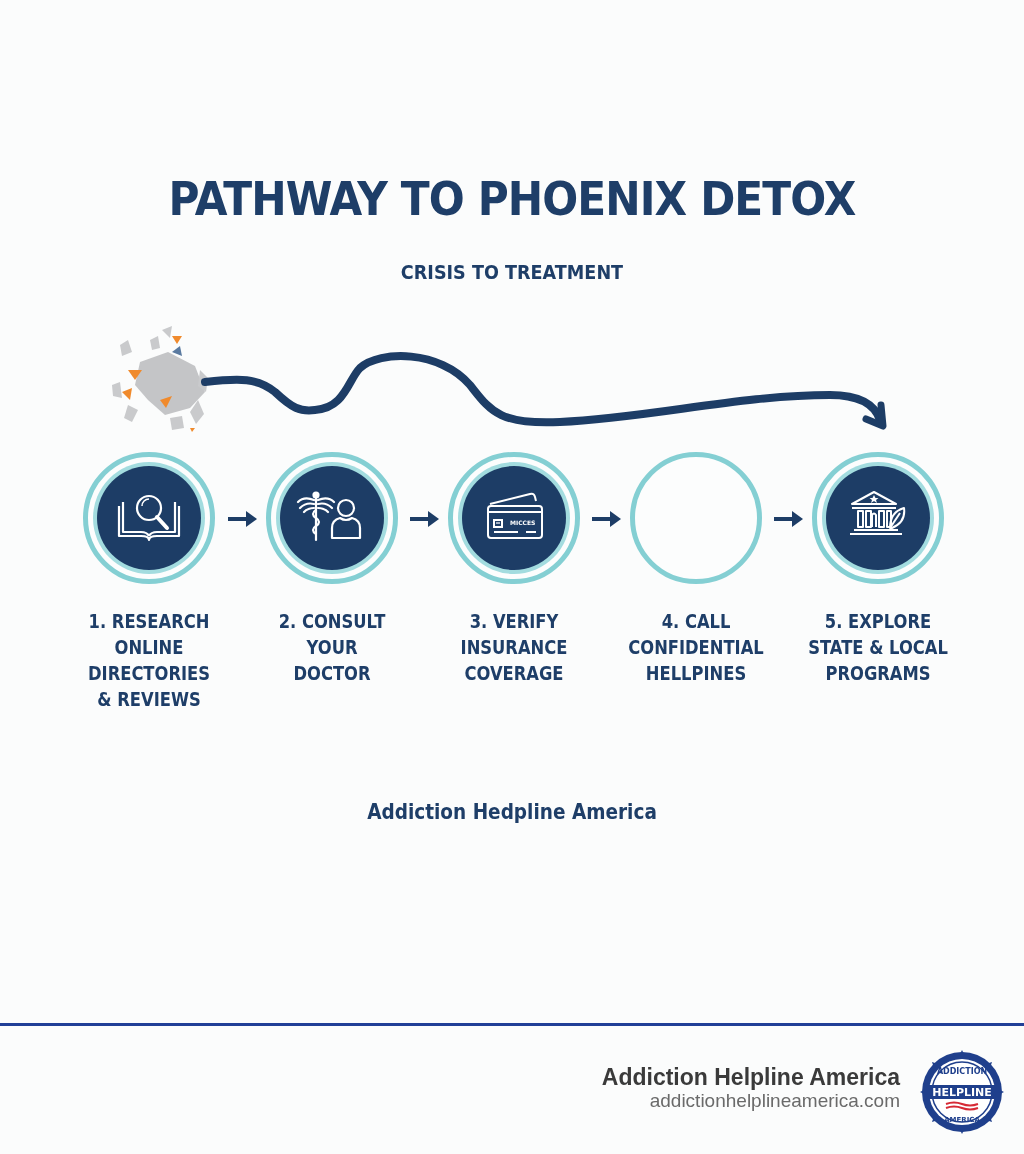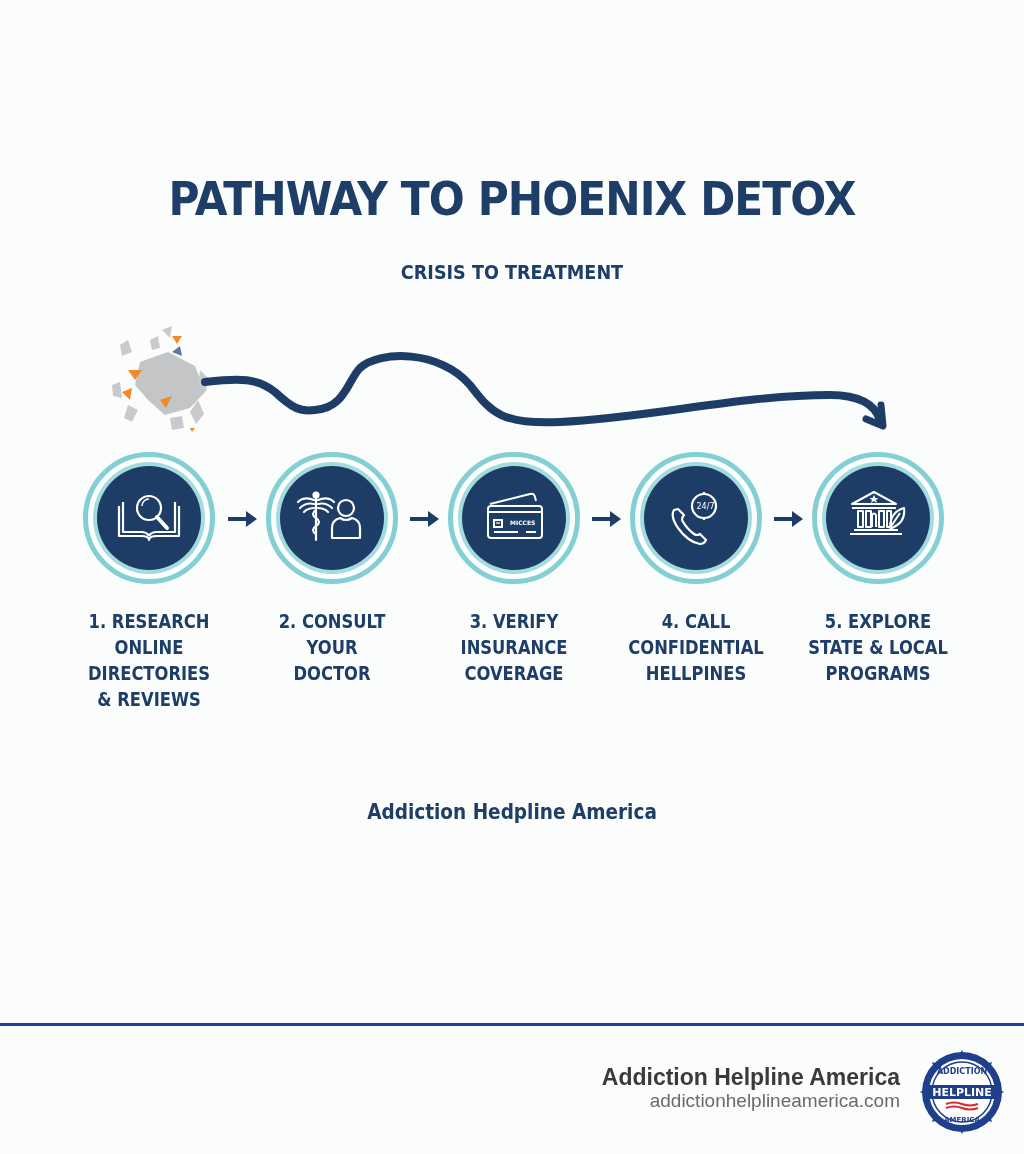--- a/index.html
+++ b/index.html
@@ -138,29 +138,20 @@
     </svg>
   </div>
 </div>
 <svg class="arrow" style="left:606px;" width="32" height="20">
   <line x1="2" y1="10" x2="24" y2="10" stroke="#1d3d66" stroke-width="4"></line>
   <polygon points="20,2 31,10 20,18" fill="#1d3d66"></polygon>
 </svg>
 
 <div class="step" style="left:696px;">
   <div class="ring"></div>
-  <div class="core">
-    <svg width="104" height="104" fill="none" stroke="#fff" stroke-width="2.2" stroke-linejoin="round">
-      <path d="M30,44 q-4,6 4,18 q10,14 22,16 q4,0 6,-4 l-6,-6 q-3,2 -6,0 q-8,-6 -12,-14 q0,-3 2,-5 l-6,-6 z"></path>
-      <circle cx="60" cy="40" r="12"></circle>
-      <line x1="60" y1="26" x2="60" y2="28"></line>
-      <line x1="60" y1="52" x2="60" y2="54"></line>
-      <text x="52.5" y="43" fill="#fff" stroke="none" font-size="8" font-family="DejaVu Sans, sans-serif">24/7</text>
-    </svg>
-  </div>
 </div>
 <svg class="arrow" style="left:788px;" width="32" height="20">
   <line x1="2" y1="10" x2="24" y2="10" stroke="#1d3d66" stroke-width="4"></line>
   <polygon points="20,2 31,10 20,18" fill="#1d3d66"></polygon>
 </svg>
 
 <div class="step" style="left:878px;">
   <div class="ring"></div>
   <div class="core">
     <svg width="104" height="104" fill="none" stroke="#fff" stroke-width="2" stroke-linejoin="round">

